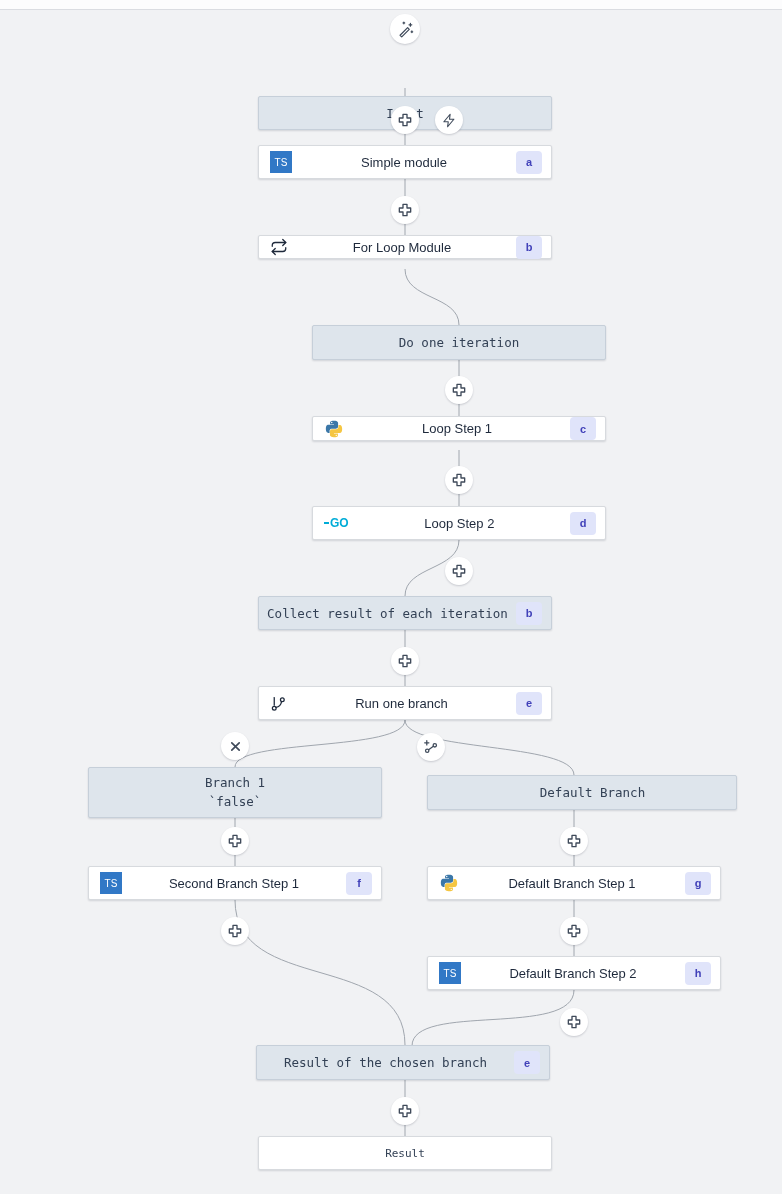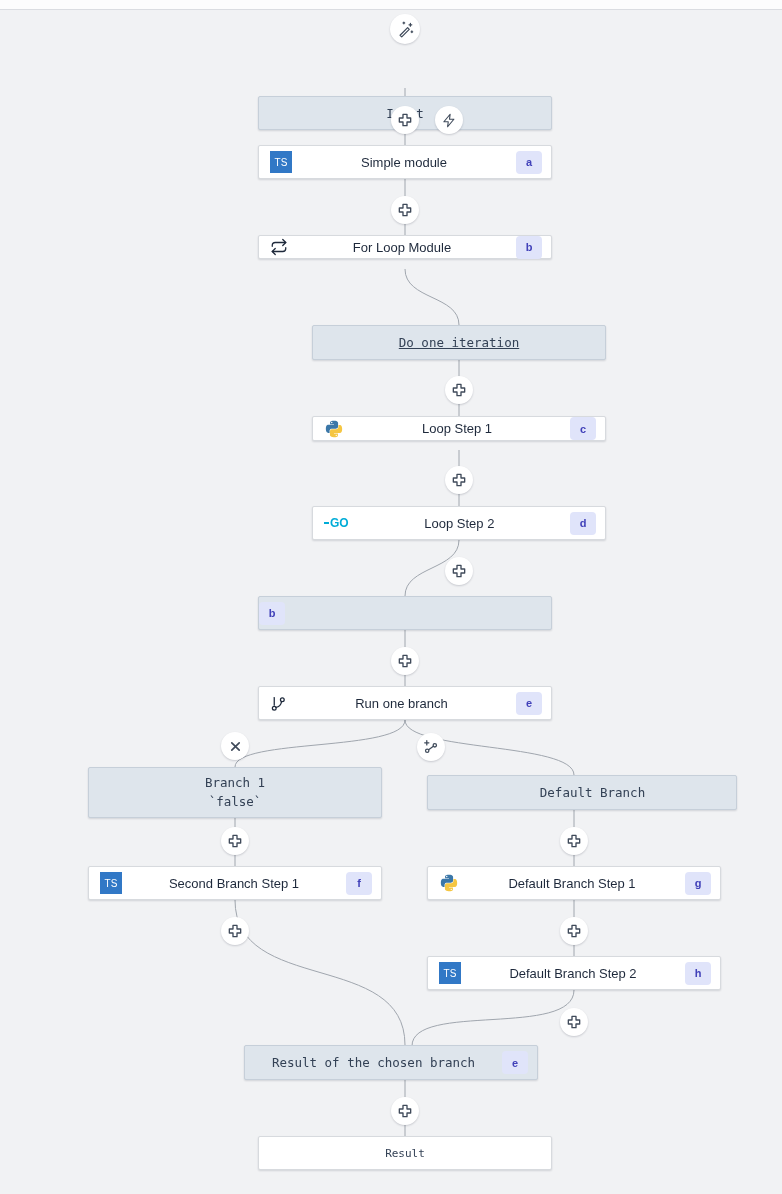--- a/index.html
+++ b/index.html
@@ -112,21 +112,21 @@
         <path d="m17 2 4 4-4 4"></path>
           <path d="M3 11v-1a4 4 0 0 1 4-4h14"></path>
           <path d="m7 22-4-4 4-4"></path>
           <path d="M21 13v1a4 4 0 0 1-4 4H3"></path>
       </svg>
     </span>
     <span class="label">For Loop Module</span>
     <span class="badge">b</span>
   </div>
 
-  <div class="node flow" style="left:312px;top:325px;width:294px;height:35px;text-decoration:underline;">
+  <div class="node flow" style="left:312px;top:325px;width:294px;height:35px;">
     <span class="label">Do one iteration</span>
   </div>
 
   <div class="circle" style="left:445px;top:376px;">
     <span>
       <svg width="16" height="16" viewBox="0 0 24 24" fill="none" stroke="#3f4a5a" stroke-width="2" stroke-linejoin="round">
           <path d="M9 3.5h6V9h5.5v6H15v5.5H9V15H3.5V9H9z"></path>
         </svg>
     </span>
   </div>
@@ -161,20 +161,21 @@
 
   <div class="circle" style="left:445px;top:557px;">
     <span>
       <svg width="16" height="16" viewBox="0 0 24 24" fill="none" stroke="#3f4a5a" stroke-width="2" stroke-linejoin="round">
           <path d="M9 3.5h6V9h5.5v6H15v5.5H9V15H3.5V9H9z"></path>
         </svg>
     </span>
   </div>
 
   <div class="node flow" style="left:258px;top:596px;width:294px;height:34px;">
+    <span class="label">Collect result of each iteration</span>
     <span class="badge">b</span>
   </div>
 
   <div class="circle" style="left:391px;top:647px;">
     <span>
       <svg width="16" height="16" viewBox="0 0 24 24" fill="none" stroke="#3f4a5a" stroke-width="2" stroke-linejoin="round">
           <path d="M9 3.5h6V9h5.5v6H15v5.5H9V15H3.5V9H9z"></path>
         </svg>
     </span>
   </div>
@@ -279,21 +280,21 @@
   </div>
 
   <div class="circle" style="left:560px;top:1008px;">
     <span>
       <svg width="16" height="16" viewBox="0 0 24 24" fill="none" stroke="#3f4a5a" stroke-width="2" stroke-linejoin="round">
           <path d="M9 3.5h6V9h5.5v6H15v5.5H9V15H3.5V9H9z"></path>
         </svg>
     </span>
   </div>
 
-  <div class="node flow" style="left:244px;top:1045px;width:294px;height:35px;">
+  <div class="node flow" style="left:256px;top:1045px;width:294px;height:35px;">
     <span class="label">Result of the chosen branch</span>
     <span class="badge">e</span>
   </div>
 
   <div class="circle" style="left:391px;top:1097px;">
     <span>
       <svg width="16" height="16" viewBox="0 0 24 24" fill="none" stroke="#3f4a5a" stroke-width="2" stroke-linejoin="round">
           <path d="M9 3.5h6V9h5.5v6H15v5.5H9V15H3.5V9H9z"></path>
         </svg>
     </span>

